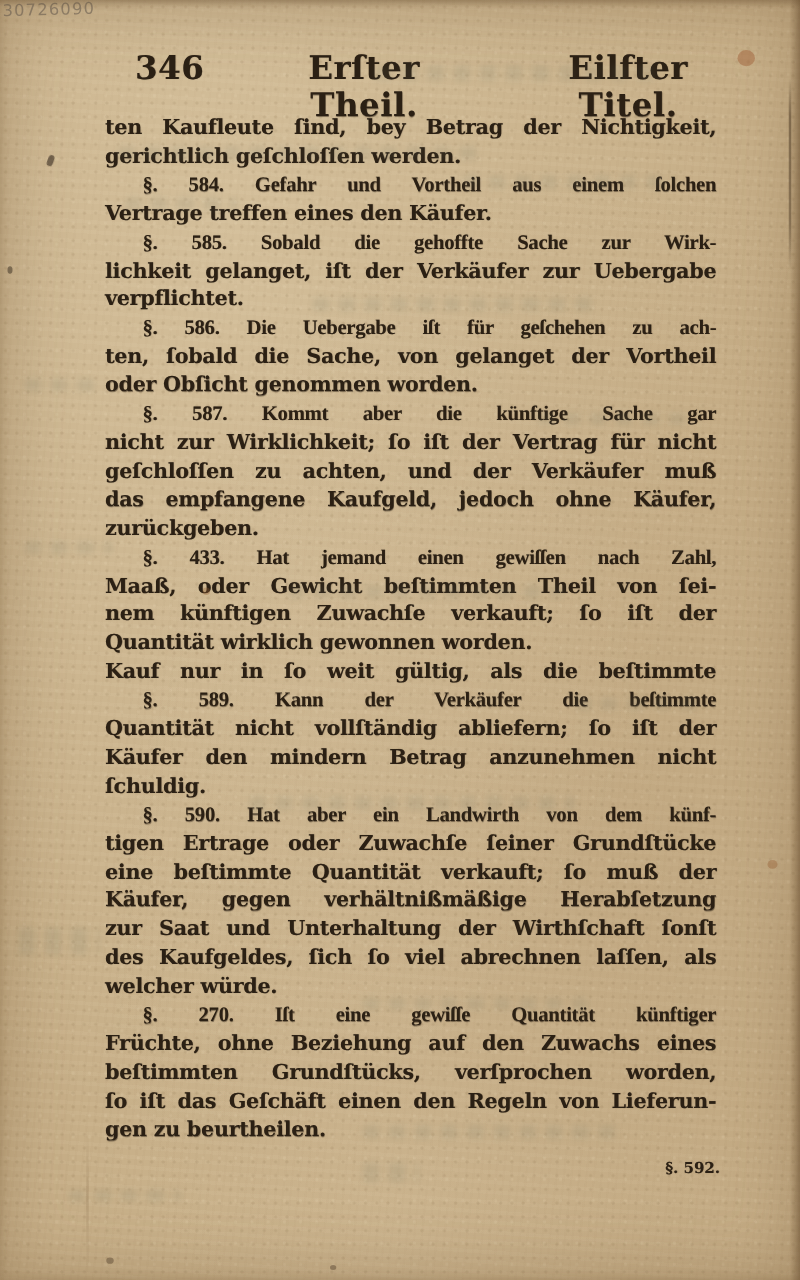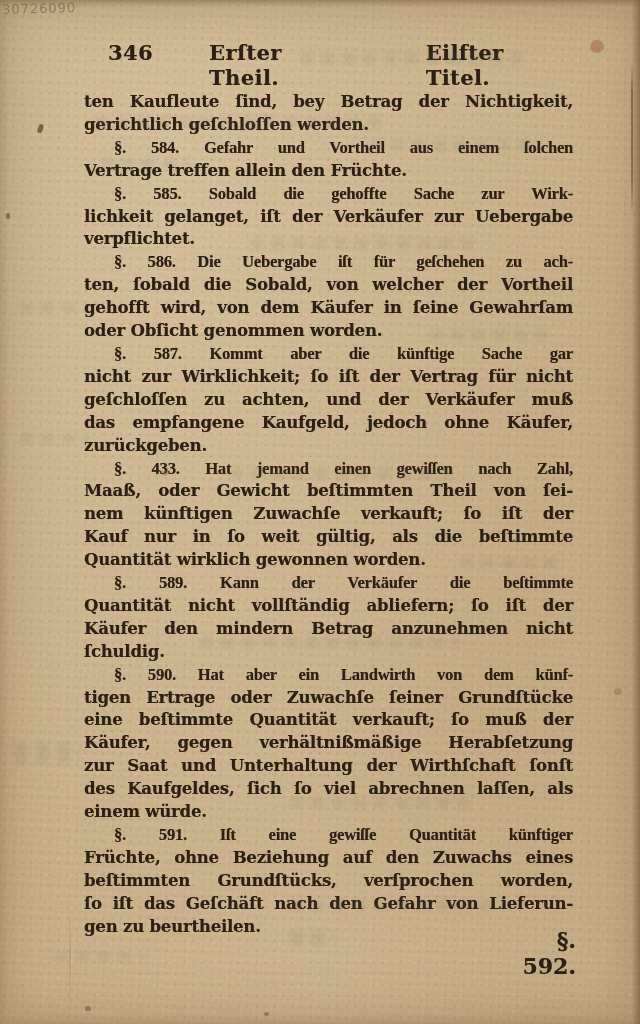--- a/index.html
+++ b/index.html
@@ -26,39 +26,40 @@
     position:absolute; left:2px; top:1px;
     font-family:"DejaVu Sans","Liberation Sans",sans-serif;
     font-size:13px; letter-spacing:1px;
     color:rgba(96,86,74,0.55);
     transform:rotate(-1.5deg);
   }
 
   .header{
     position:absolute; left:84px; top:40px; width:490px;
     display:flex; align-items:baseline;
-    font-size:21px; font-weight:700;
+    font-size:26px; font-weight:700;
     letter-spacing:0.4px;
+    text-align:center;
   }
   .header .pagenum{ margin-left:24px; }
   .header .title-left{ margin-left:56px; }
   .header .title-right{ margin-left:68px; }
 
   .text-block{
     position:absolute; left:84px; top:91px; width:489px;
     font-size:16.5px; font-weight:700; line-height:22.9px;
     letter-spacing:-0.2px;
   }
   .line{ text-align:justify; text-align-last:justify; white-space:normal; }
   .line.last{ text-align-last:left; }
   .line.indent{ text-indent:30px;font-family:Liberation Serif, serif; }
 
   .catchword{
     position:absolute; left:498px; top:927px; width:78px;
-    text-align:right; font-size:22px; font-weight:700;
+    text-align:right; font-size:12px; font-weight:700;
   }
 
   
   .ghost{
     position:absolute;
     background:repeating-linear-gradient(90deg, rgba(104,112,96,0.55) 0 13px, transparent 13px 21px);
     filter:blur(2.4px); opacity:0.22; border-radius:3px;
     pointer-events:none;
   }
   
@@ -92,53 +93,52 @@
   <div class="header ink">
     <span class="pagenum">346</span>
     <span class="title-left">Erſter Theil.</span>
     <span class="title-right">Eilfter Titel.</span>
   </div>
 
   <div class="text-block ink" id="text-block">
       <div class="line">ten Kaufleute ſind, bey Betrag der Nichtigkeit,</div>
       <div class="line last">gerichtlich geſchloſſen werden.</div>
       <div class="line indent">§. 584. Gefahr und Vortheil aus einem ſolchen</div>
-      <div class="line last">Vertrage treffen allein den Früchte.</div>
+      <div class="line last">Vertrage treffen eines den Käufer.</div>
       <div class="line indent">§. 585. Sobald die gehoffte Sache zur Wirk-</div>
       <div class="line">lichkeit gelanget, iſt der Verkäufer zur Uebergabe</div>
       <div class="line last">verpflichtet.</div>
       <div class="line indent">§. 586. Die Uebergabe iſt für geſchehen zu ach-</div>
-      <div class="line">ten, ſobald die Sobald, von welcher der Vortheil</div>
-      <div class="line">gehofft wird, von dem Käufer in ſeine Gewahrſam</div>
+      <div class="line">ten, ſobald die Sache, von gelanget der Vortheil</div>
       <div class="line last">oder Obſicht genommen worden.</div>
       <div class="line indent">§. 587. Kommt aber die künftige Sache gar</div>
       <div class="line">nicht zur Wirklichkeit; ſo iſt der Vertrag für nicht</div>
       <div class="line">geſchloſſen zu achten, und der Verkäufer muß</div>
       <div class="line">das empfangene Kaufgeld, jedoch ohne Käufer,</div>
       <div class="line last">zurückgeben.</div>
       <div class="line indent">§. 433. Hat jemand einen gewiſſen nach Zahl,</div>
       <div class="line">Maaß, oder Gewicht beſtimmten Theil von ſei-</div>
       <div class="line">nem künftigen Zuwachſe verkauft; ſo iſt der</div>
+      <div class="line last">Quantität wirklich gewonnen worden.</div>
       <div class="line">Kauf nur in ſo weit gültig, als die beſtimmte</div>
-      <div class="line last">Quantität wirklich gewonnen worden.</div>
       <div class="line indent">§. 589. Kann der Verkäufer die beſtimmte</div>
       <div class="line">Quantität nicht vollſtändig abliefern; ſo iſt der</div>
       <div class="line">Käufer den mindern Betrag anzunehmen nicht</div>
       <div class="line last">ſchuldig.</div>
       <div class="line indent">§. 590. Hat aber ein Landwirth von dem künf-</div>
       <div class="line">tigen Ertrage oder Zuwachſe ſeiner Grundſtücke</div>
       <div class="line">eine beſtimmte Quantität verkauft; ſo muß der</div>
       <div class="line">Käufer, gegen verhältnißmäßige Herabſetzung</div>
       <div class="line">zur Saat und Unterhaltung der Wirthſchaft ſonſt</div>
       <div class="line">des Kaufgeldes, ſich ſo viel abrechnen laſſen, als</div>
-      <div class="line last">einem würde.</div>
-      <div class="line indent">§. 591. Iſt eine gewiſſe Quantität künftiger</div>
+      <div class="line last">welcher würde.</div>
+      <div class="line indent">§. 270. Iſt eine gewiſſe Quantität künftiger</div>
       <div class="line">Früchte, ohne Beziehung auf den Zuwachs eines</div>
       <div class="line">beſtimmten Grundſtücks, verſprochen worden,</div>
-      <div class="line">ſo iſt das Geſchäft nach den Gefahr von Lieferun-</div>
+      <div class="line">ſo iſt das Geſchäft einen den Regeln von Lieferun-</div>
       <div class="line last">gen zu beurtheilen.</div>
     </div>
 
   <div class="catchword ink">§. 592.</div>
 
   <div class="ghost" style="left:300px;top:52px;width:230px;height:13px;"></div>
   <div class="ghost" style="left:95px;top:117px;width:290px;height:11px;"></div>
   <div class="ghost" style="left:370px;top:140px;width:170px;height:11px;"></div>
   <div class="ghost" style="left:100px;top:158px;width:90px;height:10px;"></div>
   <div class="ghost" style="left:250px;top:238px;width:230px;height:11px;"></div>

